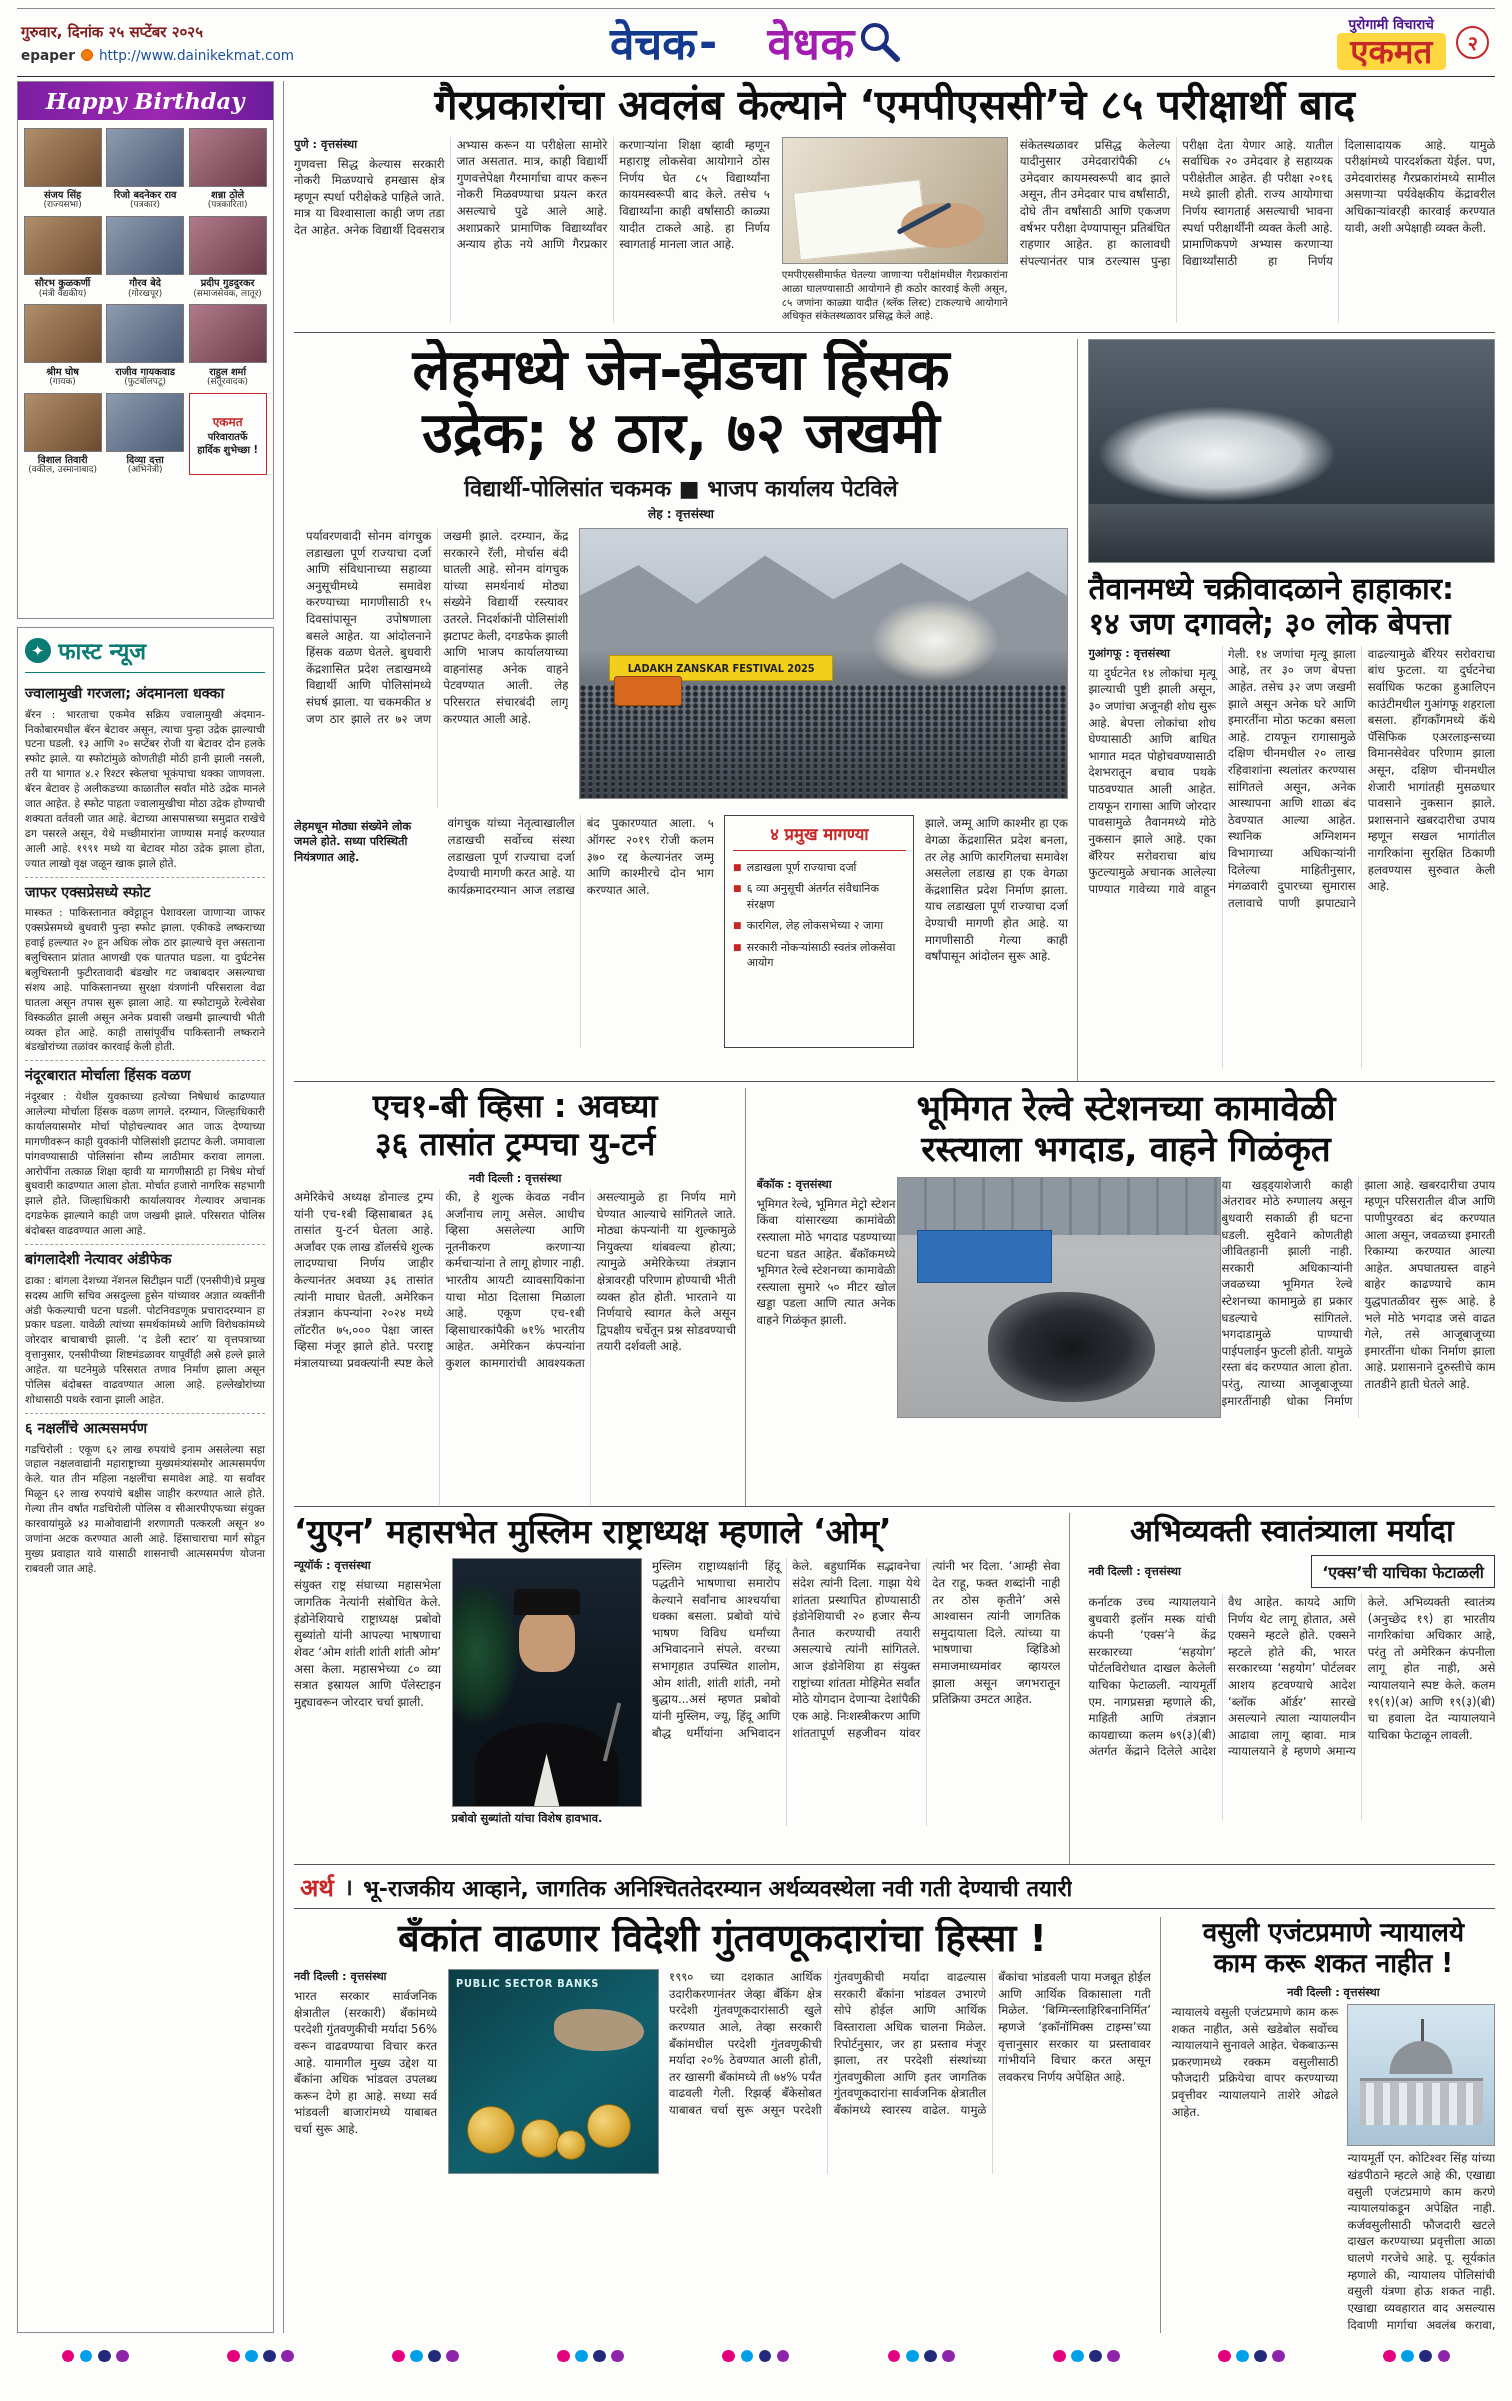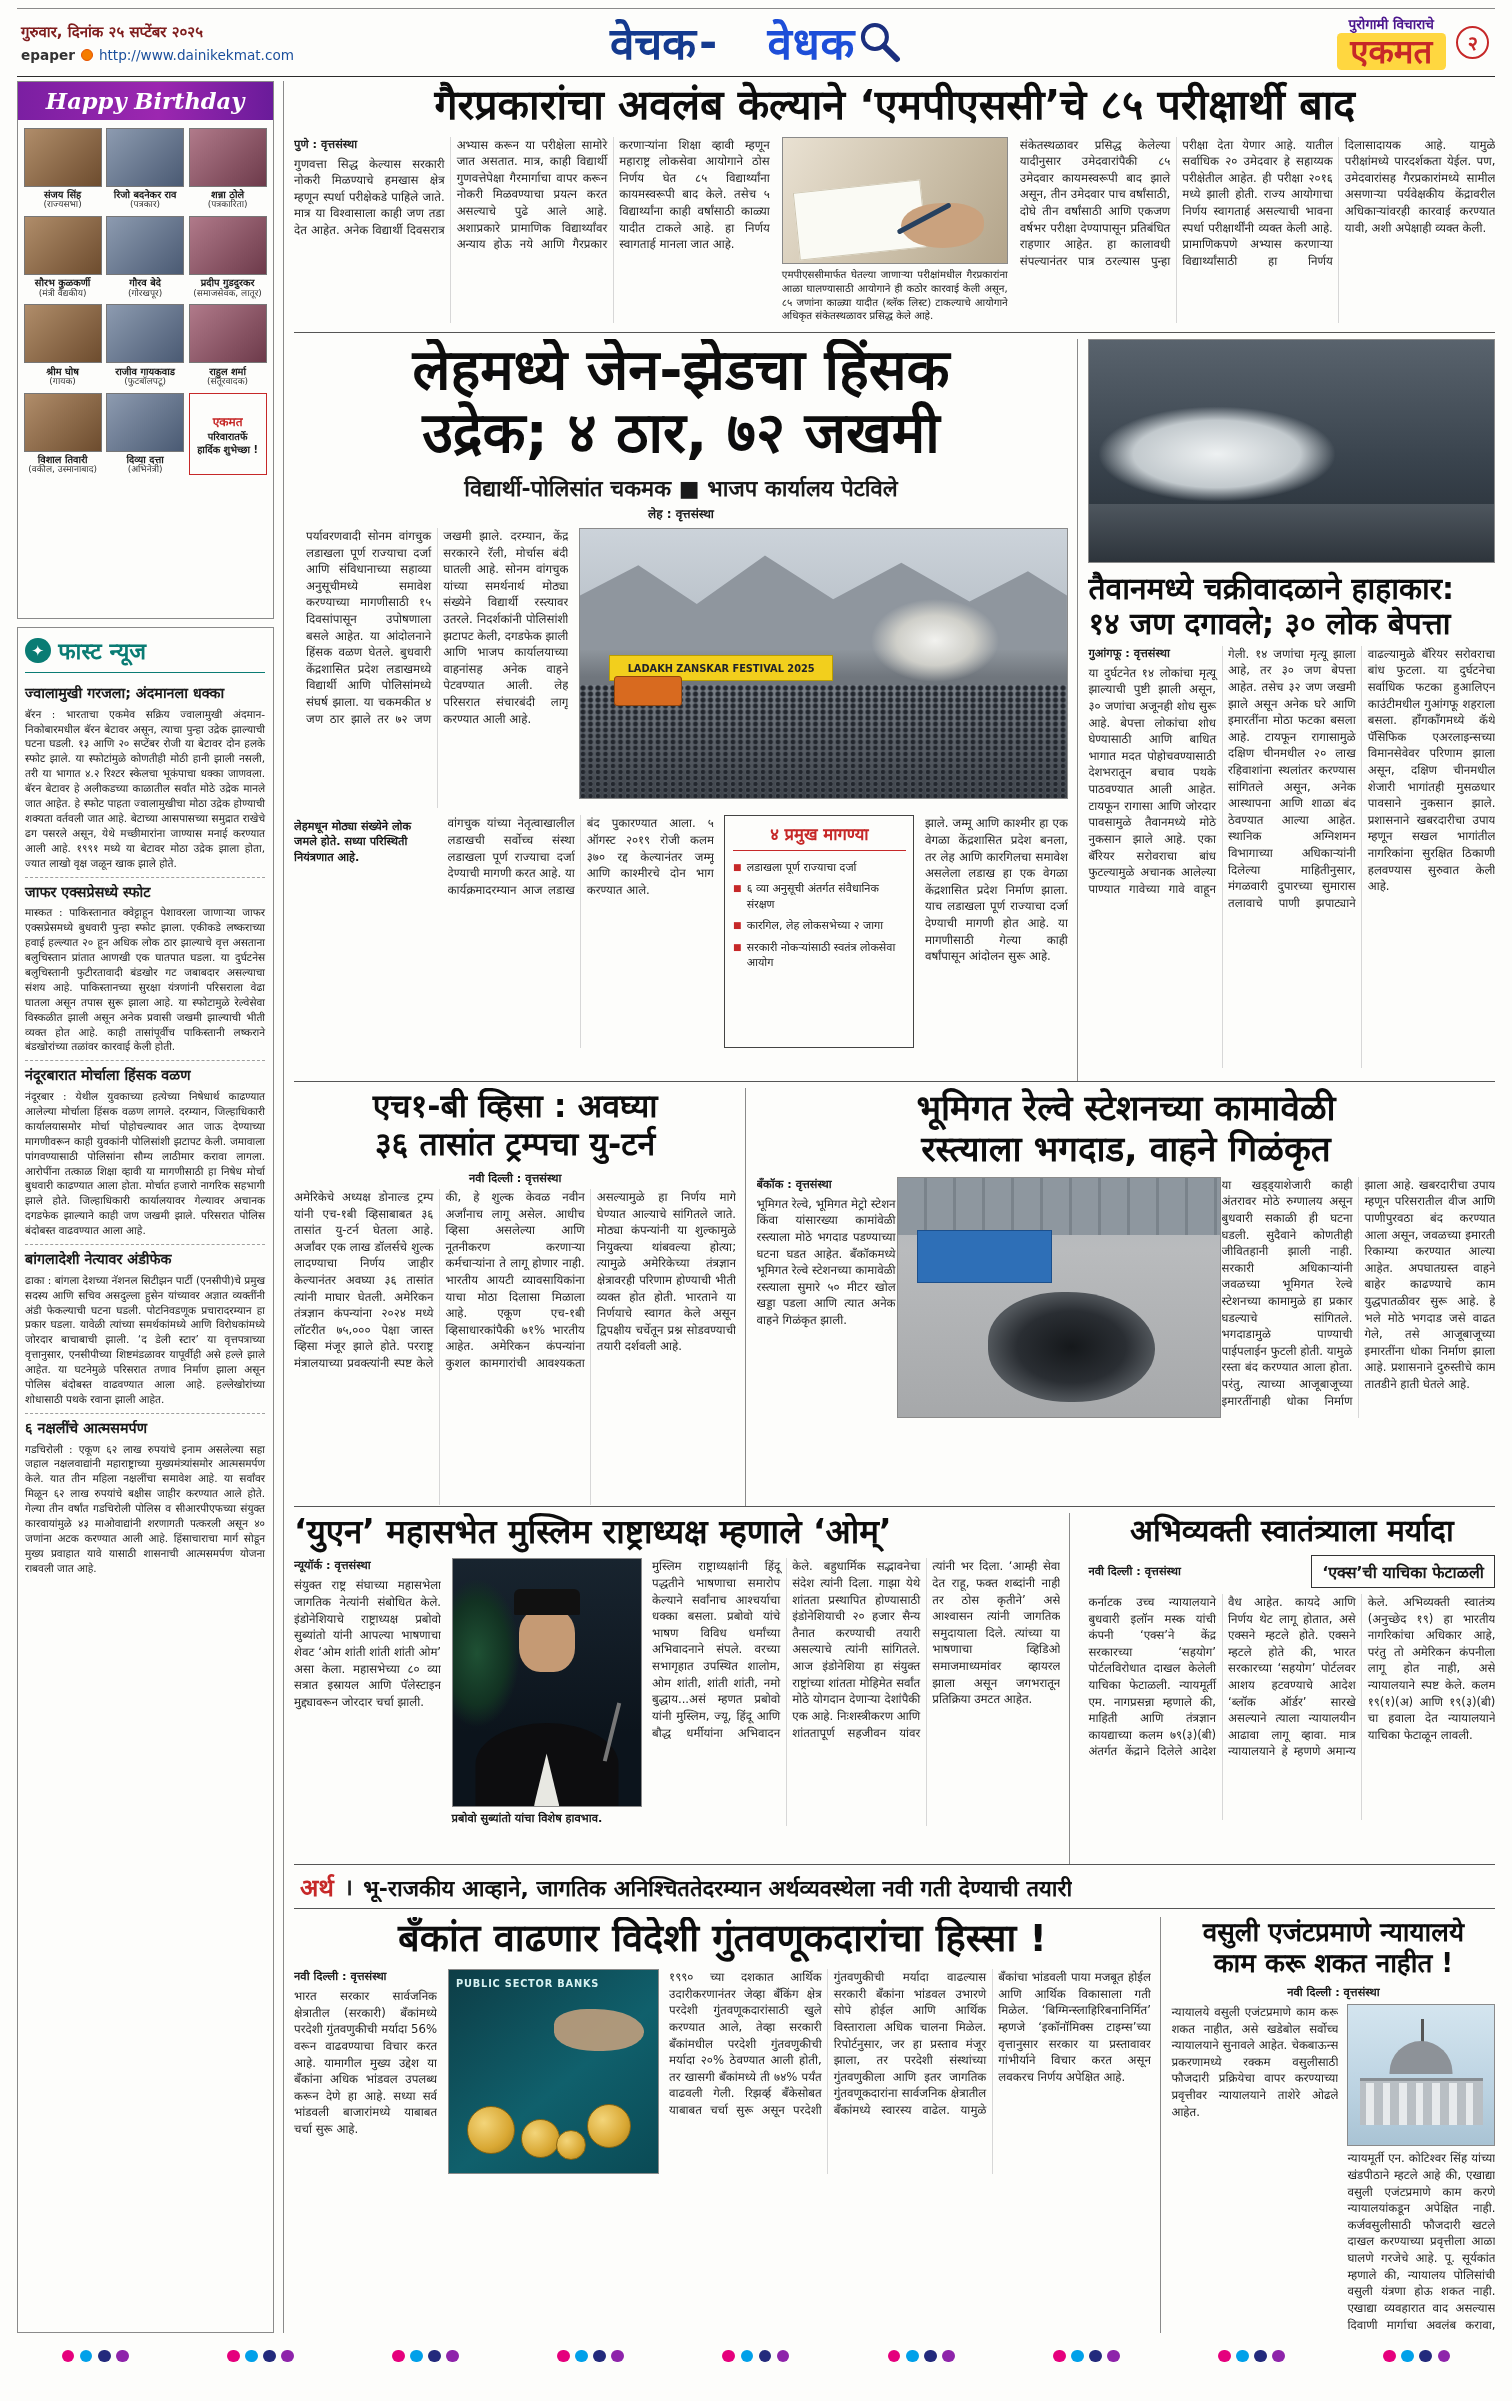--- a/index.html
+++ b/index.html
@@ -11,21 +11,21 @@
   .masthead { height:69px; border-top:0.8px solid #8a8a8a; border-bottom:1.5px solid #2b2b2b; display:flex; align-items:center; justify-content:space-between; position:relative; }
   .mh-left { padding-left:4.5px; }
   .mh-date { font-size:15px; font-weight:700; color:#7f1d1d; }
   .mh-epaper { display:flex; align-items:center; gap:6px; margin-top:6px; font-size:13.6px; }
   .mh-epaper .ep { font-weight:700; color:#333; }
   .ep-icon { width:12px; height:12px; border-radius:50%; background:#f57c00; display:inline-block; border:1.5px solid #e65100; }
   .mh-url { color:#1a4f9c; }
   .mh-center { position:absolute; left:50%; top:50%; transform:translate(-50%,-50%); display:flex; align-items:center; gap:3px; }
   .logo-a { font-size:44px; font-weight:800; color:#143a8f; }
   .logo-dash { font-size:44px; font-weight:800; color:#143a8f; }
-  .logo-b { font-size:44px; font-weight:800; color:#1d4ed8; letter-spacing:0.8px;margin-left:47px; }
+  .logo-b { font-size:44px; font-weight:800; color:#a21caf; letter-spacing:0.8px;margin-left:47px; }
   .mh-right { display:flex; align-items:center; gap:10.5px; padding-right:6px; }
   .brand-stack { text-align:center; }
   .mh-tagline { font-size:13.6px; font-weight:700; color:#4a148c; }
   .mh-brand { font-size:33px; font-weight:800; color:#c62828; background:#ffd740; padding:0 13.6px; border-radius:4.5px; line-height:1.15; }
   .mh-pageno { width:33px; height:33px; border:2.3px solid #c62828; border-radius:50%; display:flex; align-items:center; justify-content:center; font-size:19.6px; font-weight:800; color:#c62828; }
 
   
   .content { display:flex; gap:10.5px; margin-top:4.5px; height:2252px; overflow:hidden; }
   .sidebar { width:267px; flex:none; border-right:0.8px solid #8a8a8a; padding-right:9px; display:flex; flex-direction:column; gap:7.5px; }
   main { flex:1; display:flex; flex-direction:column; overflow:hidden; }

